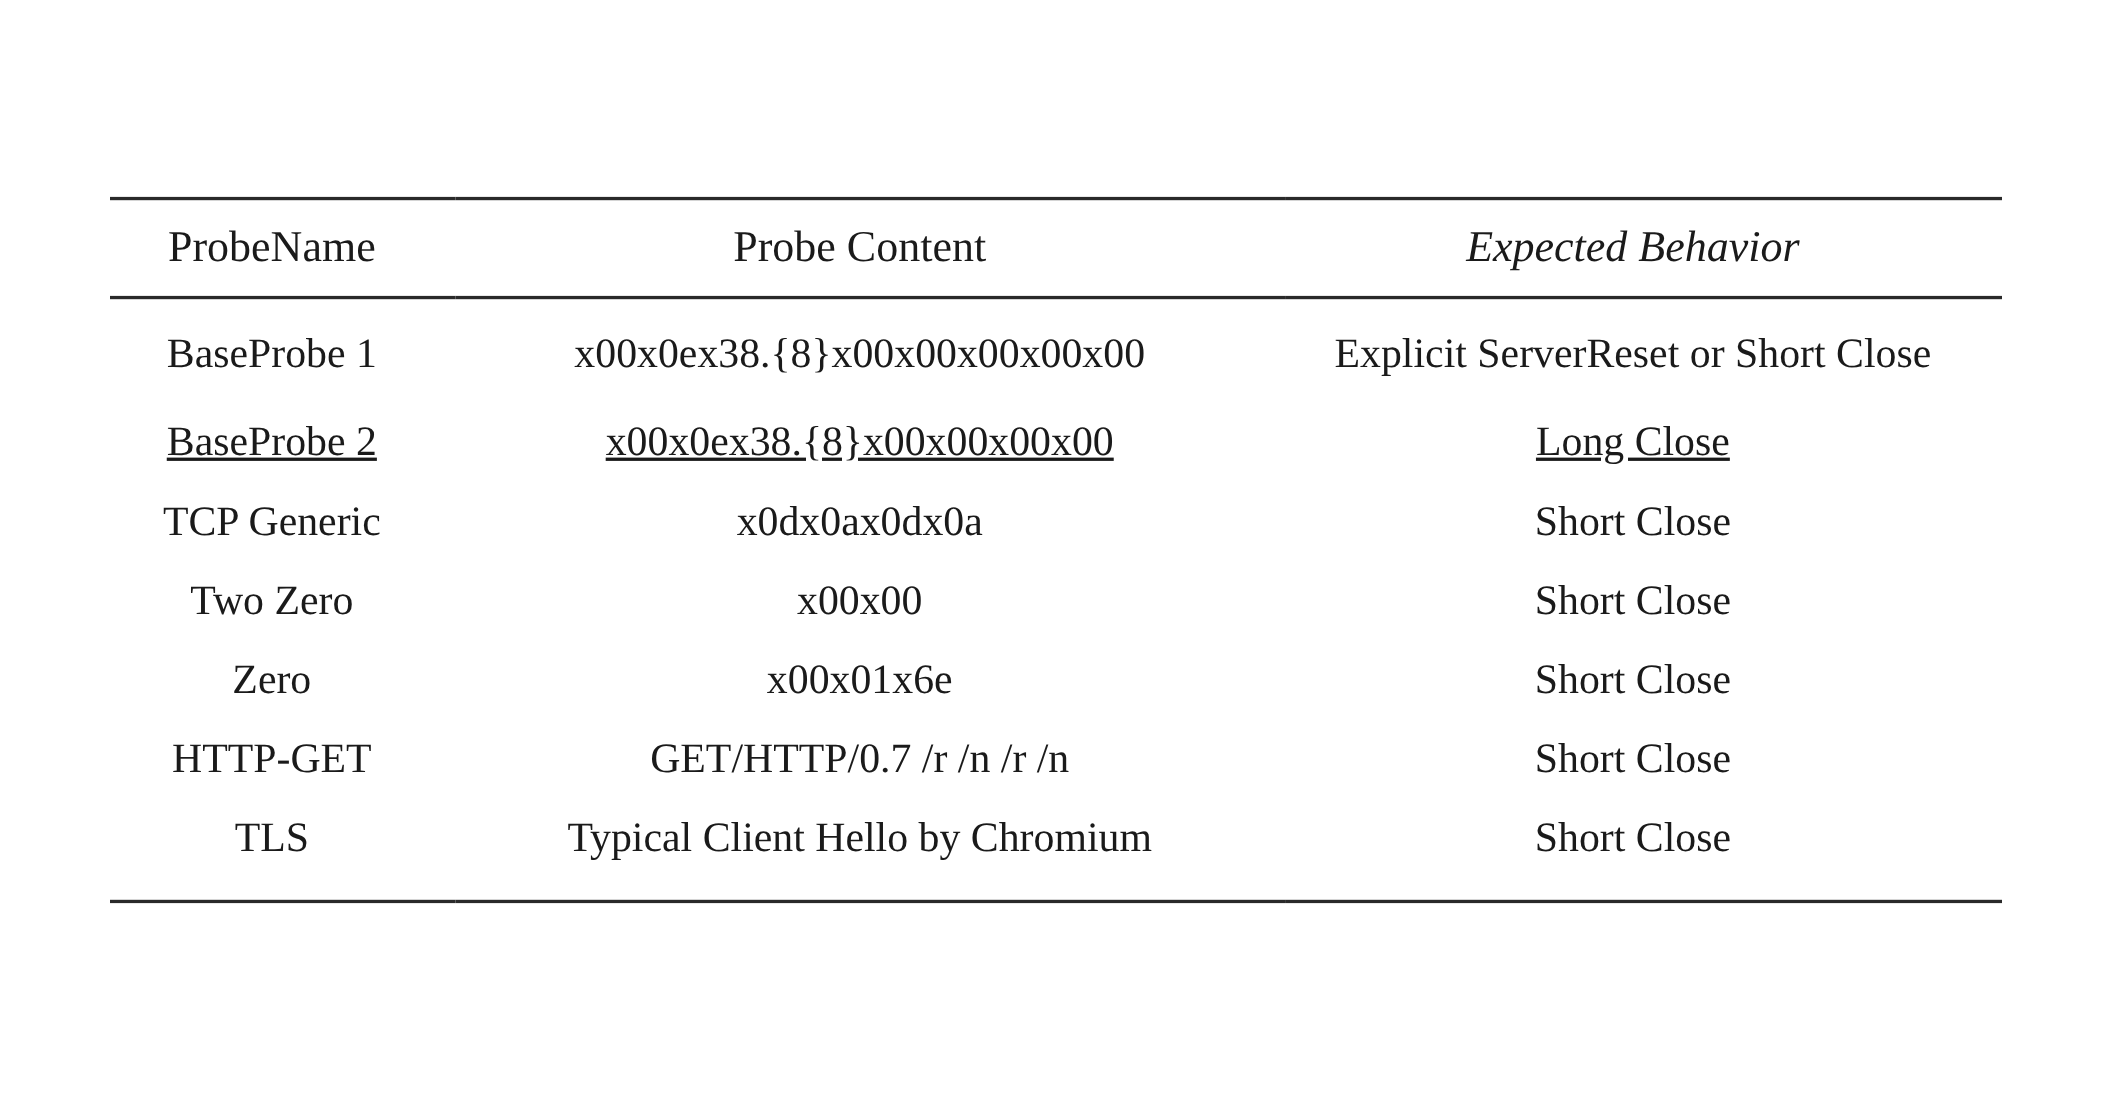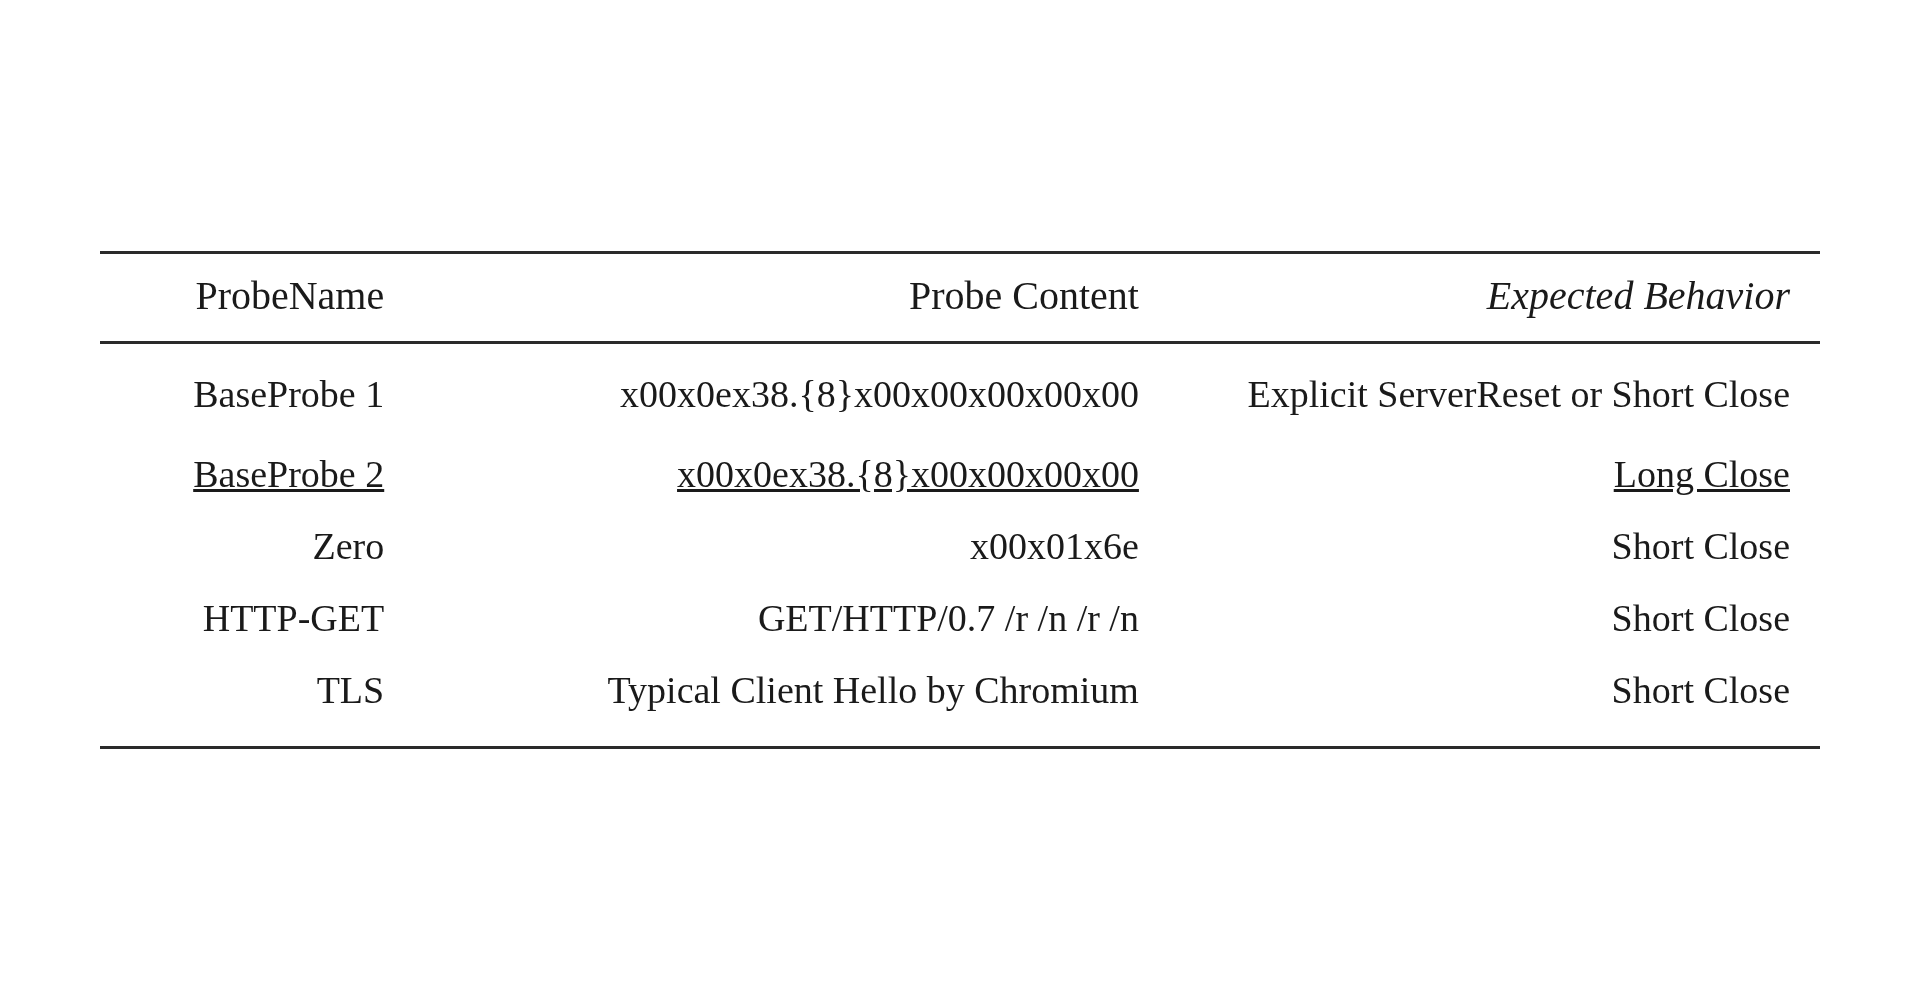--- a/index.html
+++ b/index.html
@@ -24,30 +24,30 @@
     }
 
     table {
       width: 100%;
       border-collapse: collapse;
       font-size: 38px;
       color: #1a1a1a;
     }
 
     thead tr th {
-      text-align: right;
+      text-align: center;
       padding: 18px 30px 22px 10px;
       font-weight: normal;
       font-size: 40px;
       border-top: 3px solid #2a2a2a;
       border-bottom: 3px solid #2a2a2a;
     }
 
     tbody tr td {
-      text-align: right;
+      text-align: center;
       padding: 14px 30px 14px 10px;
       vertical-align: top;
       font-weight: normal;
     }
 
     tbody tr:first-child td {
       padding-top: 28px;
     }
 
     tfoot tr td {
@@ -84,20 +84,30 @@
           <td>BaseProbe 1</td>
           <td>x00x0ex38.{8}x00x00x00x00x00</td>
           <td>Explicit ServerReset or Short Close</td>
         </tr>
         <tr>
           <td>BaseProbe 2</td>
           <td>x00x0ex38.{8}x00x00x00x00</td>
           <td>Long Close</td>
         </tr>
         <tr>
+          <td>TCP Generic</td>
+          <td>x0dx0ax0dx0a</td>
+          <td>Short Close</td>
+        </tr>
+        <tr>
+          <td>Two Zero</td>
+          <td>x00x00</td>
+          <td>Short Close</td>
+        </tr>
+        <tr>
           <td>Zero</td>
           <td>x00x01x6e</td>
           <td>Short Close</td>
         </tr>
         <tr>
           <td>HTTP-GET</td>
           <td>GET/HTTP/0.7 /r /n /r /n</td>
           <td>Short Close</td>
         </tr>
         <tr>

